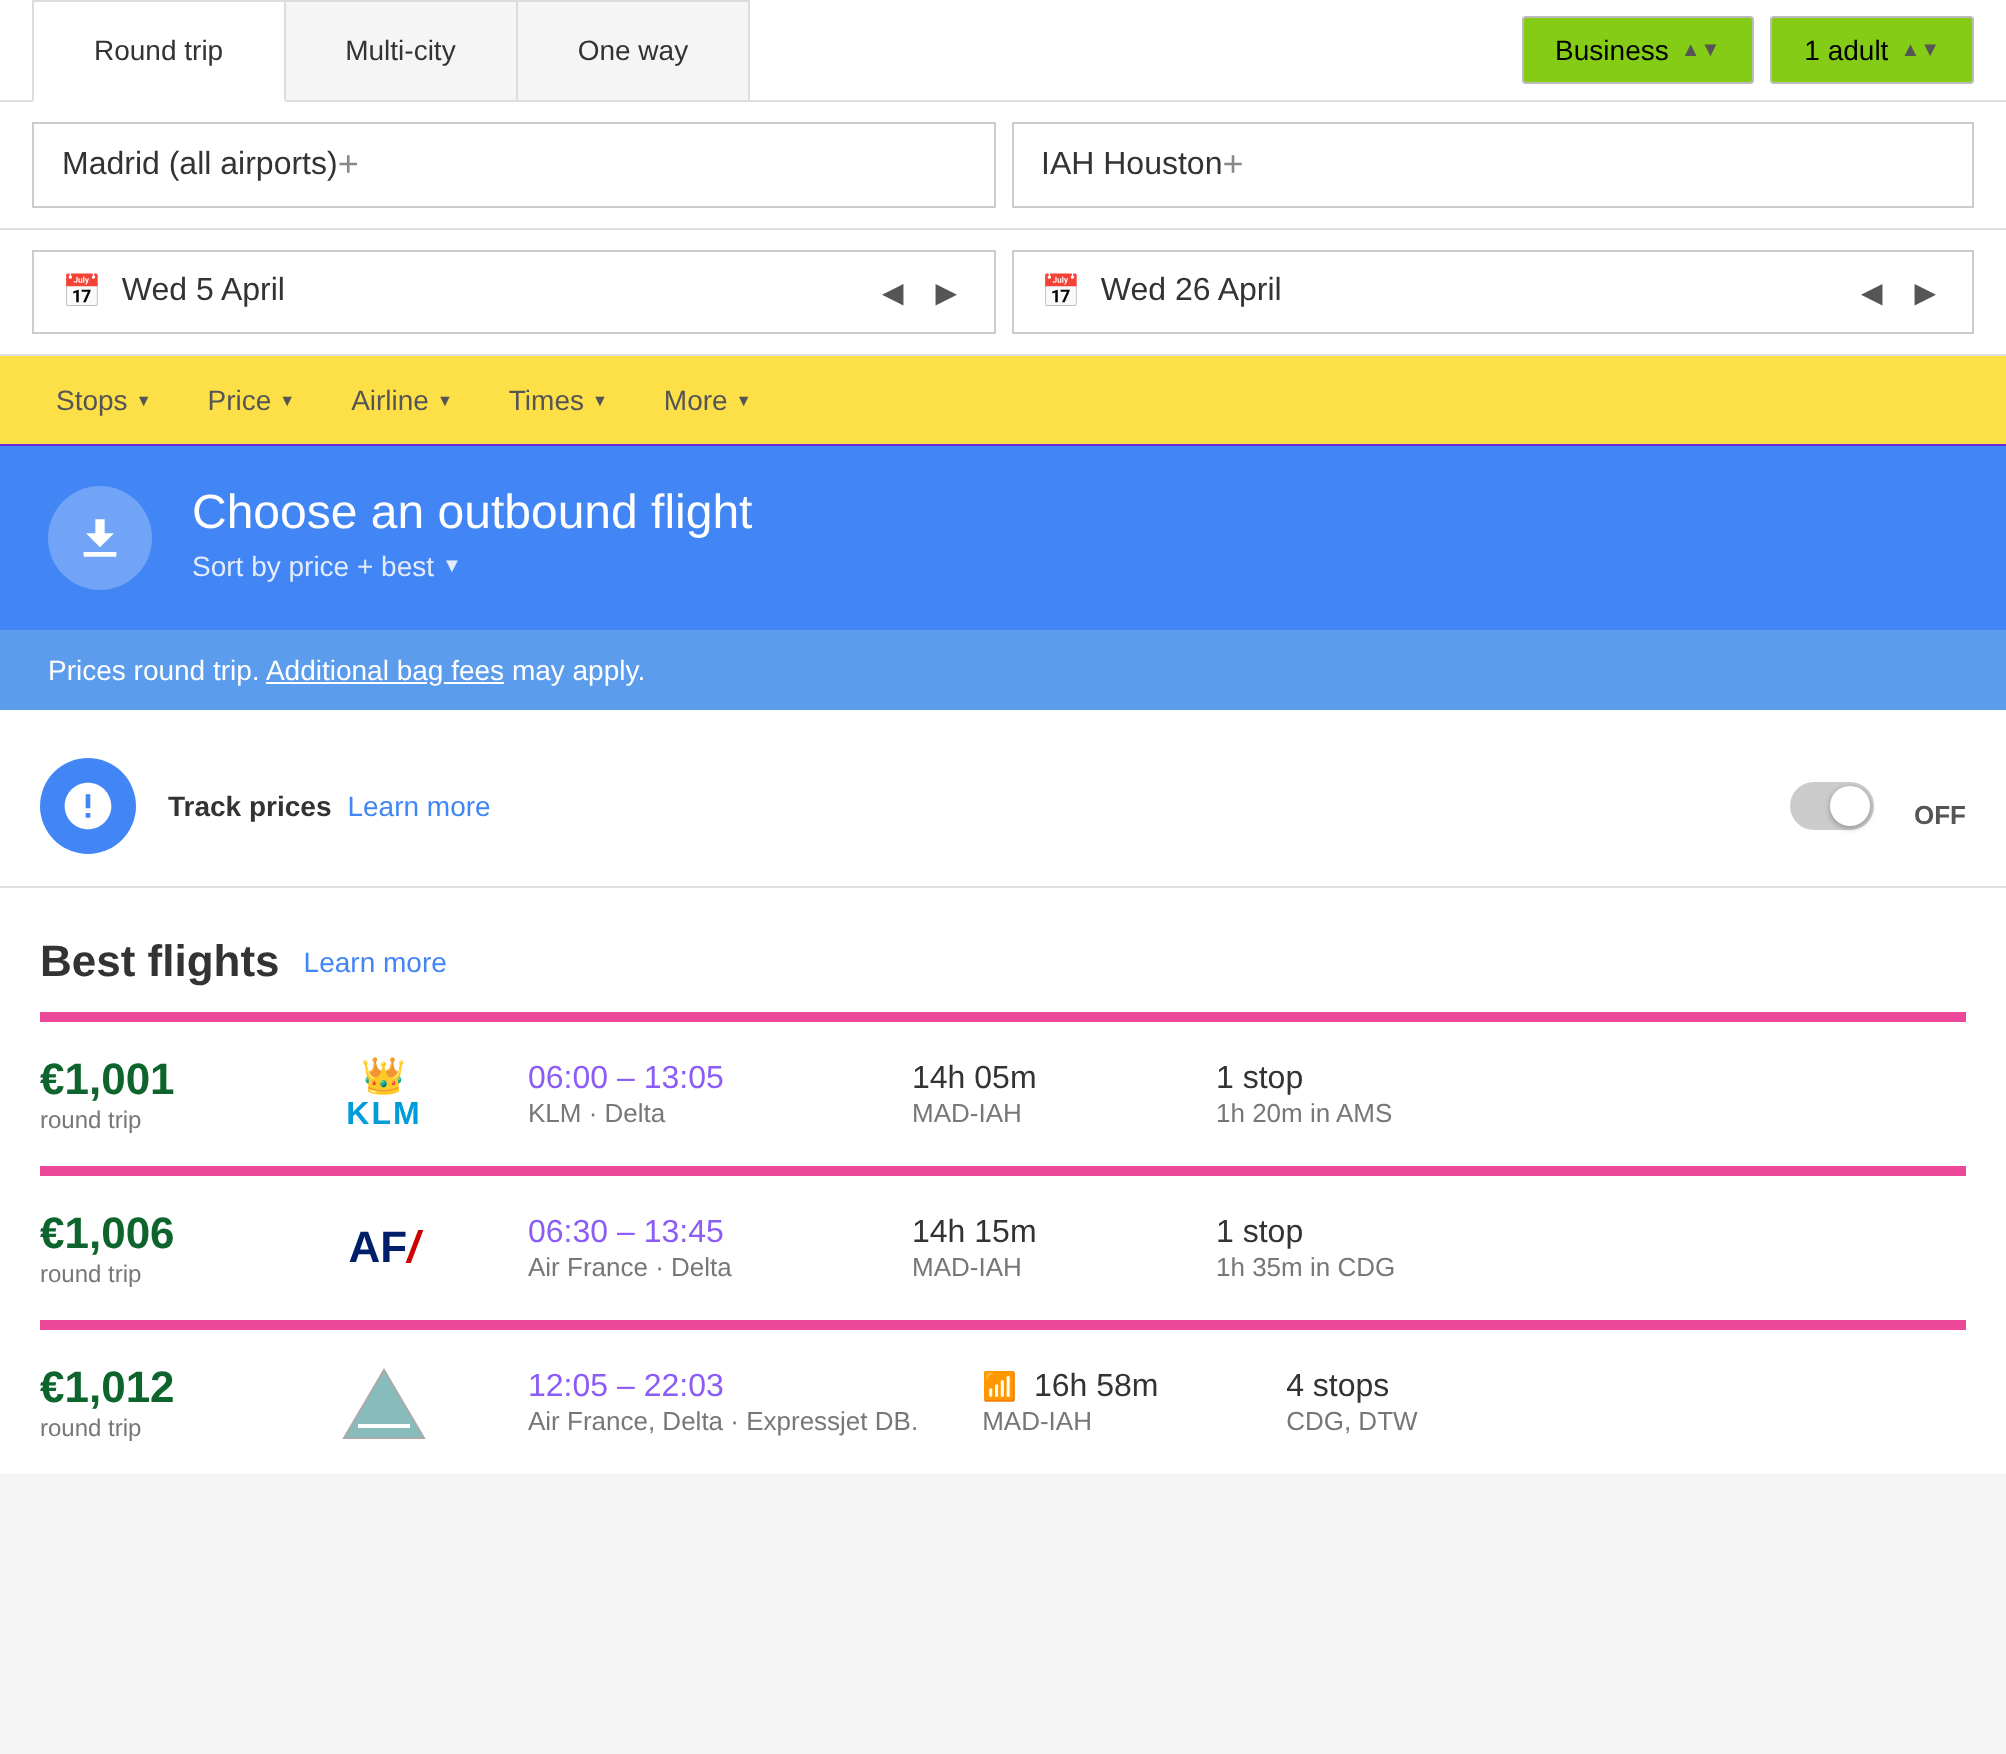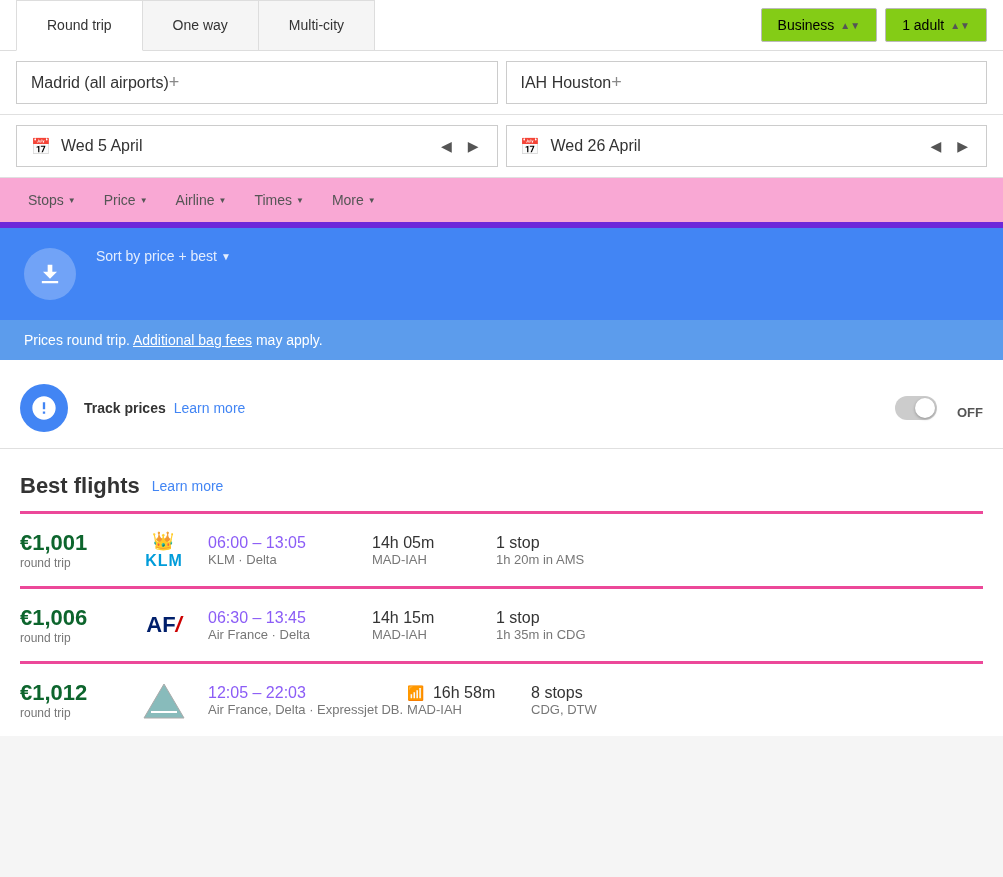--- a/index.html
+++ b/index.html
@@ -24,21 +24,21 @@
     .date-row { display: flex; gap: 0; padding: 10px 16px; background: #fff; border-bottom: 1px solid #e0e0e0; }
     .date-field { flex: 1; border: 1px solid #ccc; padding: 10px 14px; display: flex; align-items: center; justify-content: space-between; cursor: pointer; }
     .date-field:first-child { margin-right: 8px; }
     .date-inner { display: flex; align-items: center; gap: 10px; }
     .calendar-icon { color: #555; font-size: 16px; }
     .date-text { font-size: 16px; color: #333; }
     .date-nav { display: flex; gap: 8px; align-items: center; }
     .date-nav button { background: none; border: none; cursor: pointer; color: #555; font-size: 14px; padding: 2px 4px; }
     
     
-    .filter-row { display: flex; align-items: center; gap: 4px; padding: 8px 16px; background: #f9a8d4; border-bottom: 6px solid #6d28d9; }
+    .filter-row { display: flex; align-items: center; gap: 4px; padding: 8px 16px; background: #fde047; border-bottom: 1px solid #6d28d9; }
     .filter-btn { display: flex; align-items: center; gap: 4px; padding: 6px 12px; background: none; border: none; cursor: pointer; color: #555; font-size: 14px; }
     .filter-btn .caret { font-size: 8px; }
     
     
     .outbound-banner { background: #4285f4; padding: 20px 24px; display: flex; align-items: flex-start; gap: 20px; }
     .outbound-icon { width: 52px; height: 52px; background: rgba(255,255,255,0.25); border-radius: 50%; display: flex; align-items: center; justify-content: center; flex-shrink: 0; }
     .outbound-icon svg { fill: white; }
     .outbound-text { color: white; }
     .outbound-title { font-size: 24px; font-weight: 400; margin-bottom: 4px; }
     .sort-link { font-size: 14px; color: rgba(255,255,255,0.85); display: flex; align-items: center; gap: 4px; cursor: pointer; }
@@ -60,21 +60,21 @@
     .toggle-off::after { content: ''; position: absolute; right: 2px; top: 2px; width: 20px; height: 20px; background: white; border-radius: 50%; box-shadow: 0 1px 3px rgba(0,0,0,0.3); }
     .toggle-label { font-size: 13px; color: #555; font-weight: bold; }
     
     
     .best-flights { background: #fff; margin-top: 8px; padding: 16px 20px 0 20px; }
     .section-header { display: flex; align-items: center; gap: 12px; margin-bottom: 12px; }
     .section-title { font-size: 22px; font-weight: bold; color: #333; }
     .section-link { color: #4285f4; text-decoration: none; font-size: 14px; cursor: pointer; }
     
     
-    .flight-row { display: flex; align-items: center; padding: 16px 0; border-top: 3px solid #ec4899; gap: 4px; }
+    .flight-row { display: flex; align-items: center; padding: 16px 0; border-top: 5px solid #ec4899; gap: 32px; }
     .flight-price { min-width: 100px; }
     .price-amount { font-size: 22px; font-weight: bold; color: #0d652d; }
     .price-label { font-size: 12px; color: #777; }
     .airline-logo { min-width: 80px; display: flex; align-items: center; justify-content: center; }
     .flight-times { min-width: 160px; }
     .times-text { font-size: 16px; color: #8b5cf6; }
     .airline-text { font-size: 13px; color: #777; }
     .flight-duration { min-width: 120px; }
     .duration-text { font-size: 16px; color: #333; }
     .route-text { font-size: 13px; color: #777; }
@@ -101,22 +101,22 @@
   </style>
 </head>
 <body>
 
 <div class="page-wrap">
 <div class="container">
 
   <div style="display:flex; align-items:stretch; background:#fff; border-bottom:1px solid #ddd; padding: 0 16px;">
     <div style="display:flex; flex:1;">
       <div class="trip-tab active">Round trip</div>
+      <div class="trip-tab">Multi-city</div>
       <div class="trip-tab">One way</div>
-      <div class="trip-tab">Multi-city</div>
     </div>
     <div style="display:flex; align-items:center; gap:8px; padding: 8px 0;">
       <button class="select-btn">
         <span>Business</span>
         <span class="arrow">▲▼</span>
       </button>
       <button class="select-btn">
         <span>1 adult</span>
         <span class="arrow">▲▼</span>
       </button>
@@ -184,20 +184,21 @@
     </button>
   </div>
 
   <div class="outbound-banner">
     <div class="outbound-icon">
       <svg width="28" height="28" viewBox="0 0 24 24">
         <path d="M12 16l-6-6h4V4h4v6h4l-6 6zm-7 4h14v-2H5v2z"></path>
       </svg>
     </div>
     <div class="outbound-text">
+      <div class="outbound-title">Choose an outbound flight</div>
       <div class="sort-link">
         <span>Sort by price + best</span>
         <span class="caret">▼</span>
       </div>
     </div>
   </div>
 
   <div class="info-bar">
     <span>Prices round trip.</span>
     <a>Additional bag fees</a>
@@ -295,21 +296,21 @@
         <div class="airline-text">Air France, Delta · Expressjet DB.</div>
       </div>
       <div class="flight-duration">
         <div class="duration-text">
           <span class="wifi-icon">📶</span>
           <span>16h 58m</span>
         </div>
         <div class="route-text">MAD-IAH</div>
       </div>
       <div class="flight-stops">
-        <div class="stops-text">8 stops</div>
+        <div class="stops-text">4 stops</div>
         <div class="stops-detail">CDG, DTW</div>
       </div>
     </div>
 
   </div>
 
 </div>
 </div>
 
 </body></html>

